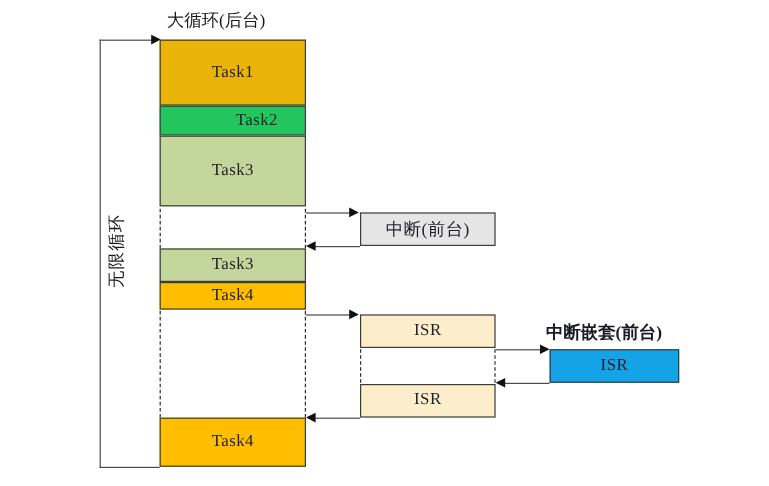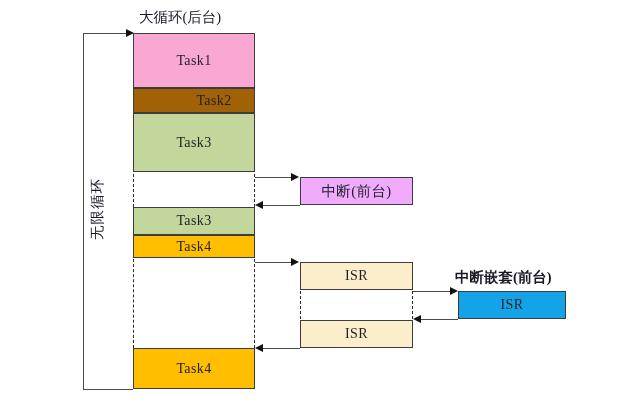--- a/index.html
+++ b/index.html
@@ -72,25 +72,25 @@
 
   <div class="ln hln loopln" style="left:83px;top:33px;width:44px;"></div>
   <div class="ahead right" style="left:126px;top:28.5px;"></div>
 
   <div class="ln vln loopln" style="left:83px;top:33px;height:357px;"></div>
 
   <div class="ln hln loopln" style="left:83px;top:389px;width:50px;"></div>
 
   <div class="lbl rot" style="left:88px;top:240px;">无限循环</div>
 
-  <div class="blk" style="left:133px;top:33px;width:122px;height:55px;background:#f9a8d4;">
+  <div class="blk" style="left:133px;top:33px;width:122px;height:55px;background:#eab308;">
     <span>Task1</span>
   </div>
 
-  <div class="blk" style="left:133px;top:88px;width:122px;height:25px;background:#a16207;padding-left:40px;">
+  <div class="blk" style="left:133px;top:88px;width:122px;height:25px;background:#22c55e;padding-left:40px;">
     <span>Task2</span>
   </div>
 
   <div class="blk" style="left:133px;top:113px;width:122px;height:59px;background:#c3d69b;">
     <span>Task3</span>
   </div>
 
   <div class="dash" style="left:133px;top:174px;height:33px;"></div>
   <div class="dash" style="left:254px;top:174px;height:33px;"></div>
 
@@ -105,21 +105,21 @@
   <div class="dash" style="left:133px;top:259px;height:89px;"></div>
   <div class="dash" style="left:254px;top:259px;height:89px;"></div>
 
   <div class="blk" style="left:133px;top:348px;width:122px;height:41px;background:#ffbf00;">
     <span>Task4</span>
   </div>
 
   <div class="ln hln" style="left:255px;top:177px;width:42px;"></div>
   <div class="ahead right" style="left:291px;top:172.5px;"></div>
 
-  <div class="blk cn" style="left:300px;top:177px;width:113px;height:28px;background:#f0abfc;">
+  <div class="blk cn" style="left:300px;top:177px;width:113px;height:28px;background:#e5e5e5;">
     <span>中断(前台)</span>
   </div>
 
   <div class="ln hln" style="left:262px;top:205px;width:38px;"></div>
   <div class="ahead left" style="left:255px;top:200.5px;"></div>
 
   <div class="ln hln" style="left:255px;top:262px;width:42px;"></div>
   <div class="ahead right" style="left:291px;top:257.5px;"></div>
 
   <div class="blk" style="left:300px;top:262px;width:113px;height:28px;background:#fdeecb;">

